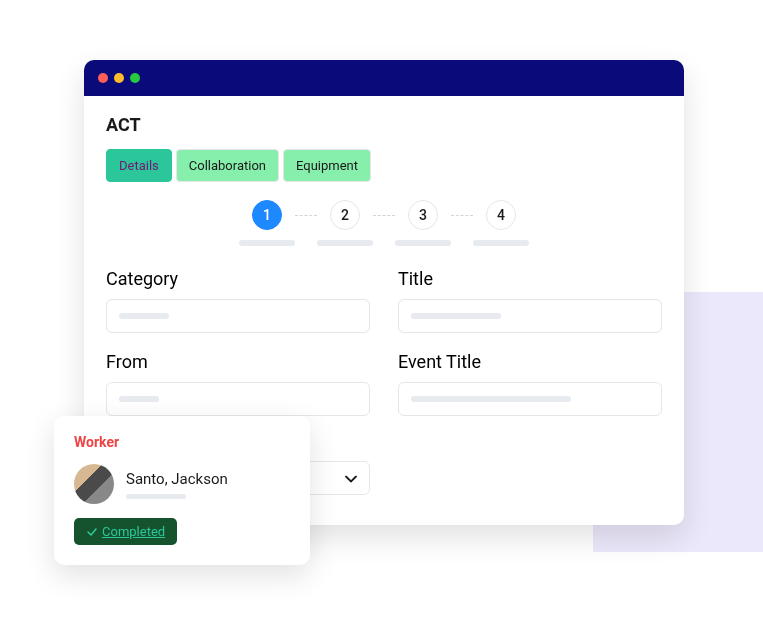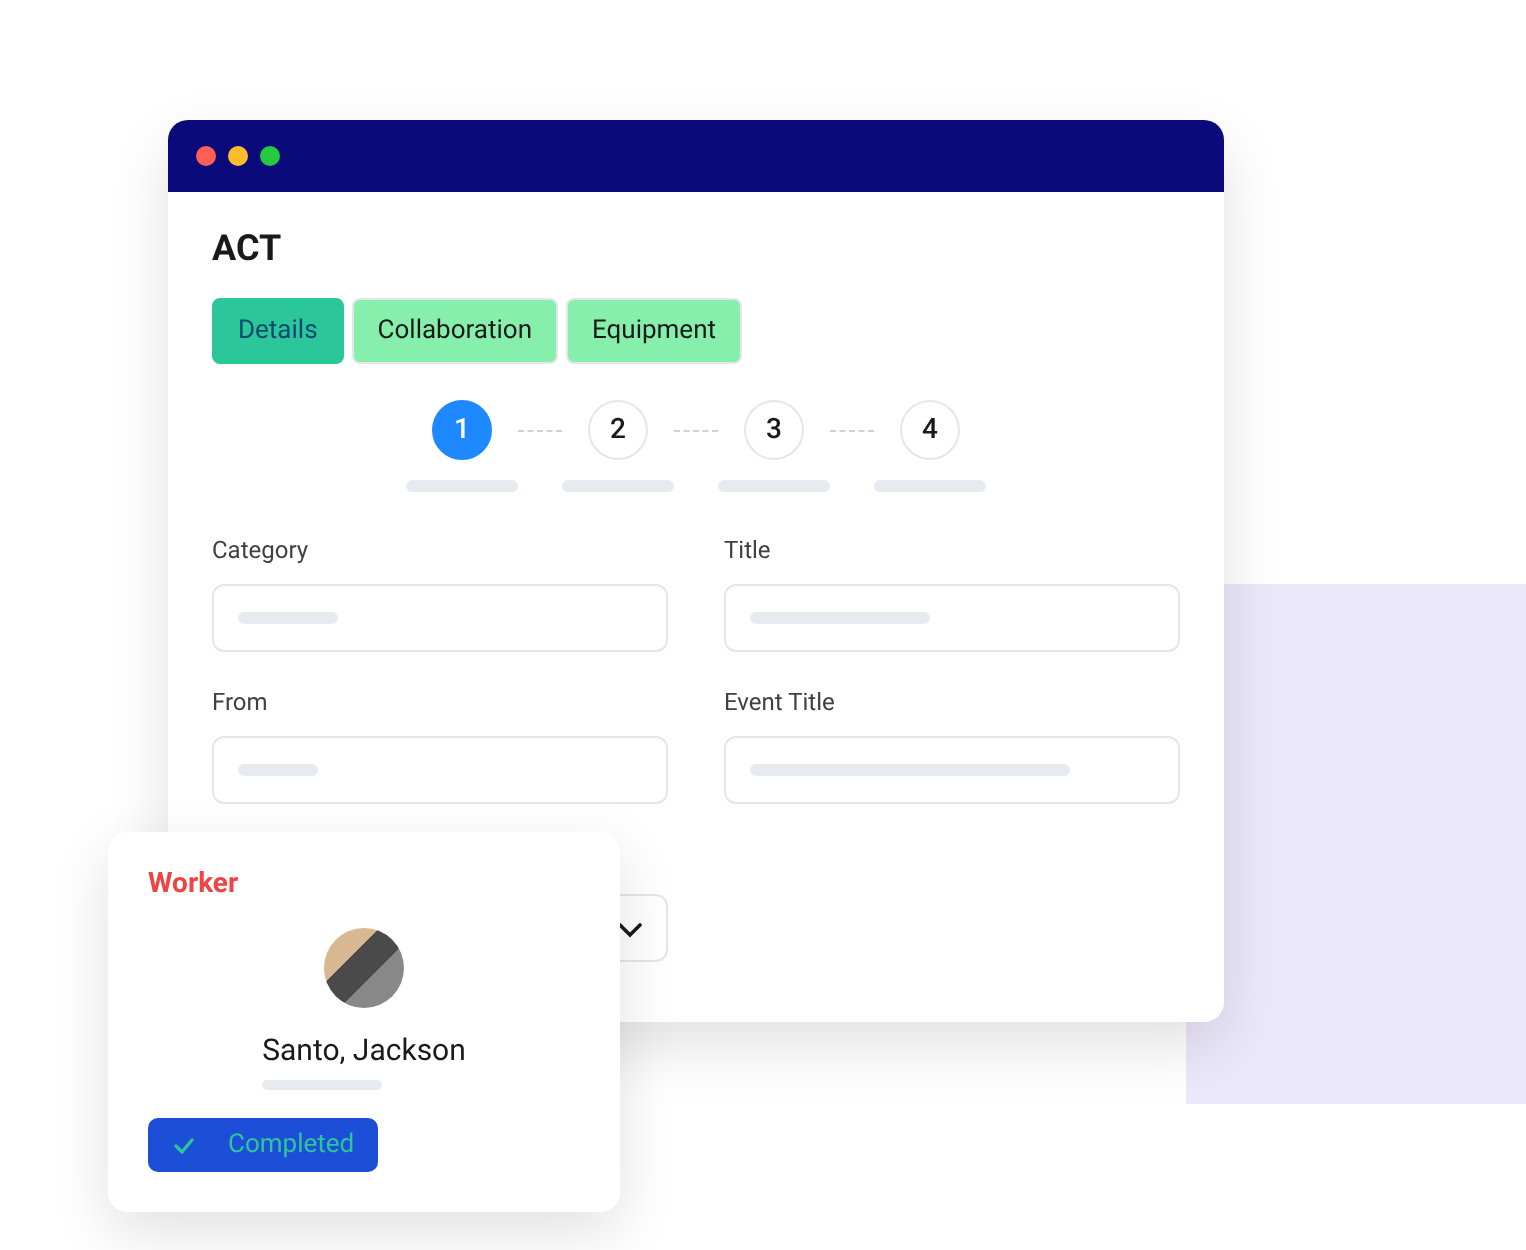--- a/index.html
+++ b/index.html
@@ -15,21 +15,21 @@
     right: 0;
     top: 292px;
     width: 170px;
     height: 260px;
     background: #ece8fb;
   }
   .window {
     position: absolute;
     left: 84px;
     top: 60px;
-    width: 528px;
+    width: 600px;
     background: #fff;
     border-radius: 10px;
     overflow: hidden;
     box-shadow: 0 12px 30px rgba(0,0,0,0.12);
   }
   .titlebar {
     background: #0a0a7a;
     height: 36px;
     display: flex;
     align-items: center;
@@ -44,42 +44,42 @@
   .tabs { display: flex; gap: 4px; margin-bottom: 18px; }
   .tab {
     padding: 8px 12px;
     font-size: 13px;
     color: #1a1a1a;
     border: 1px solid #e4e6ea;
     border-radius: 4px;
     background: #86efac;
     cursor: pointer;
   }
-  .tab.active { background: #2bc79a; color: #0c4a6e; border-color: #2bc79a; }
+  .tab.active { background: #2bc79a; color: #701a75; border-color: #2bc79a; }
   .stepper { display: flex; justify-content: center; gap: 22px; margin-bottom: 22px; }
   .step { display: flex; flex-direction: column; align-items: center; position: relative; }
   .step-circle {
     width: 30px; height: 30px; border-radius: 50%;
     display: flex; align-items: center; justify-content: center;
     font-size: 14px; font-weight: 500;
     border: 1px solid #e4e6ea; background: #fff; color: #1a1a1a;
   }
   .step.active .step-circle { background: #1e88ff; border-color: #1e88ff; color: #fff; }
   .step-bar { margin-top: 10px; width: 56px; height: 6px; border-radius: 3px; background: #e7eaee; }
   .step::after {
     content: "";
     position: absolute;
     top: 15px;
     left: 100%;
     width: 22px;
     border-top: 1px dashed #d0d4da;
   }
   .step:last-child::after { display: none; }
   .form-grid { display: grid; grid-template-columns: 1fr 1fr; gap: 18px 28px; }
-  .field-label { font-size: 12px; color: #404040; margin-bottom: 10px; display: block; }
+  .field-label { font-size: 18px; color: #000000; margin-bottom: 10px; display: block; }
   .field-box {
     border: 1px solid #e4e6ea;
     border-radius: 6px;
     height: 34px;
     display: flex;
     align-items: center;
     padding: 0 12px;
     position: relative;
   }
   .placeholder-bar { height: 6px; border-radius: 3px; background: #e7eaee; }
@@ -93,32 +93,32 @@
     position: absolute;
     left: 54px;
     top: 416px;
     width: 256px;
     background: #fff;
     border-radius: 10px;
     box-shadow: 0 10px 30px rgba(0,0,0,0.12);
     padding: 18px 20px 20px;
   }
   .card-title { font-size: 14px; font-weight: 700; color: #ef4444; margin-bottom: 14px; }
-  .worker-row { display: flex; align-items: center; gap: 12px; margin-bottom: 14px; flex-direction: column; }
+  .worker-row { display: flex; align-items: center; gap: 12px; margin-bottom: 14px; }
   .avatar {
     width: 40px; height: 40px; border-radius: 50%;
     background: linear-gradient(135deg,#d8b892 35%,#4a4a4a 35%,#4a4a4a 60%,#888 60%);
     flex-shrink: 0;
   }
   .worker-name { font-size: 15px; color: #1a1a1a; }
   .worker-sub { margin-top: 6px; height: 5px; width: 60px; border-radius: 3px; background: #e7eaee; }
   .badge {
-    display: inline-flex; align-items: center; gap: 16px;
-    background: #1d4ed8; color: #2bc79a;
-    font-size: 13px; padding: 6px 12px; border-radius: 5px;
+    display: inline-flex; align-items: center; gap: 4px;
+    background: #14532d; color: #2bc79a;
+    font-size: 13px; padding: 6px 12px; border-radius: 5px; text-decoration: underline;
   }
   .check { width: 12px; height: 12px; }
 </style>
 </head>
 <body>
 
 <div class="bg-block"></div>
 
 <div class="window">
   <div class="titlebar">

